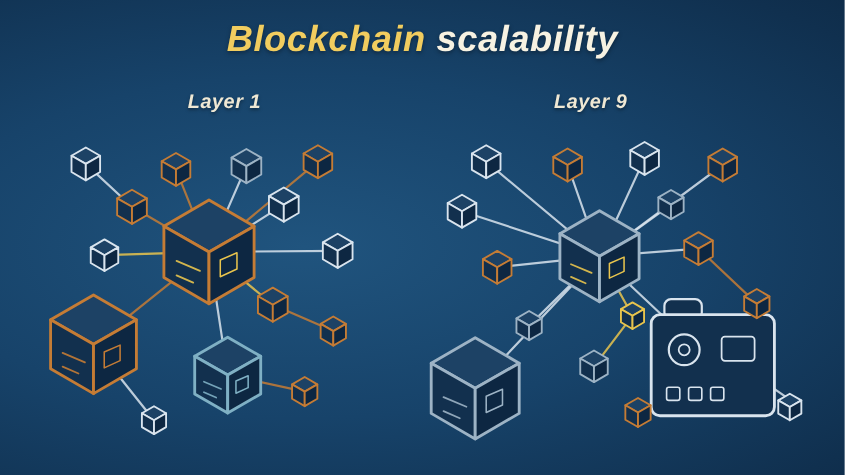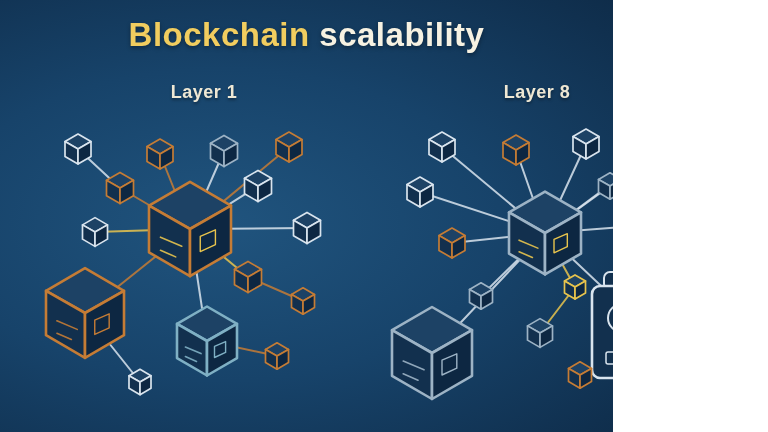--- a/index.html
+++ b/index.html
@@ -1,23 +1,24 @@
 <!DOCTYPE html>
 <html><head>
 <meta charset="utf-8">
 <style>
   html,body{margin:0;padding:0;}
   body{
     width:768px;height:432px;overflow:hidden;
     font-family:"Liberation Sans", sans-serif;
   }
   .stage{
-    position:relative;width:613px;height:432px;overflow:hidden;
+    position:relative;width:768px;height:432px;overflow:hidden;
     background:
       radial-gradient(120% 95% at 36% 52%, #20547e 0%, #17436a 38%, #10304f 70%, #0a2138 100%);
+    font-style: italic;
   }
   .stage svg{position:absolute;left:0;top:0;}
   .title{
     position:absolute;top:16px;left:0;right:0;text-align:center;
     font-size:33px;font-weight:bold;letter-spacing:0.5px;
     text-shadow:0 2px 4px rgba(0,0,0,0.35);
     z-index:3;
   }
   .layer-label{
     position:absolute;top:82px;transform:translateX(-50%);
@@ -179,15 +180,15 @@
       <line x1="519.08" y1="240.2" x2="537.8" y2="248.12" stroke="#e8c44d" stroke-width="1.6" stroke-linecap="round" opacity="0.9"></line>
       <line x1="519.08" y1="251.72" x2="532.4" y2="257.48" stroke="#e8c44d" stroke-width="1.6" stroke-linecap="round" opacity="0.9"></line>
       <polygon points="554,239.48 567.32,233.72 567.32,246.68 554,252.8" fill="none" stroke="#e8c44d" stroke-width="1.4" stroke-linejoin="round"></polygon>
     </svg>
 
   <div class="title">
     <span style="color: rgb(241, 205, 95);">Blockchain</span><span style="color: rgb(247, 242, 226);"> scalability</span>
   </div>
 
   <div class="layer-label l1" style="color: rgb(239, 232, 212);">Layer 1</div>
-  <div class="layer-label l2" style="color: rgb(239, 232, 212);">Layer 8</div>
+  <div class="layer-label l2" style="color: rgb(239, 232, 212);">Layer 9</div>
 
 </div>
 
 </body></html>

